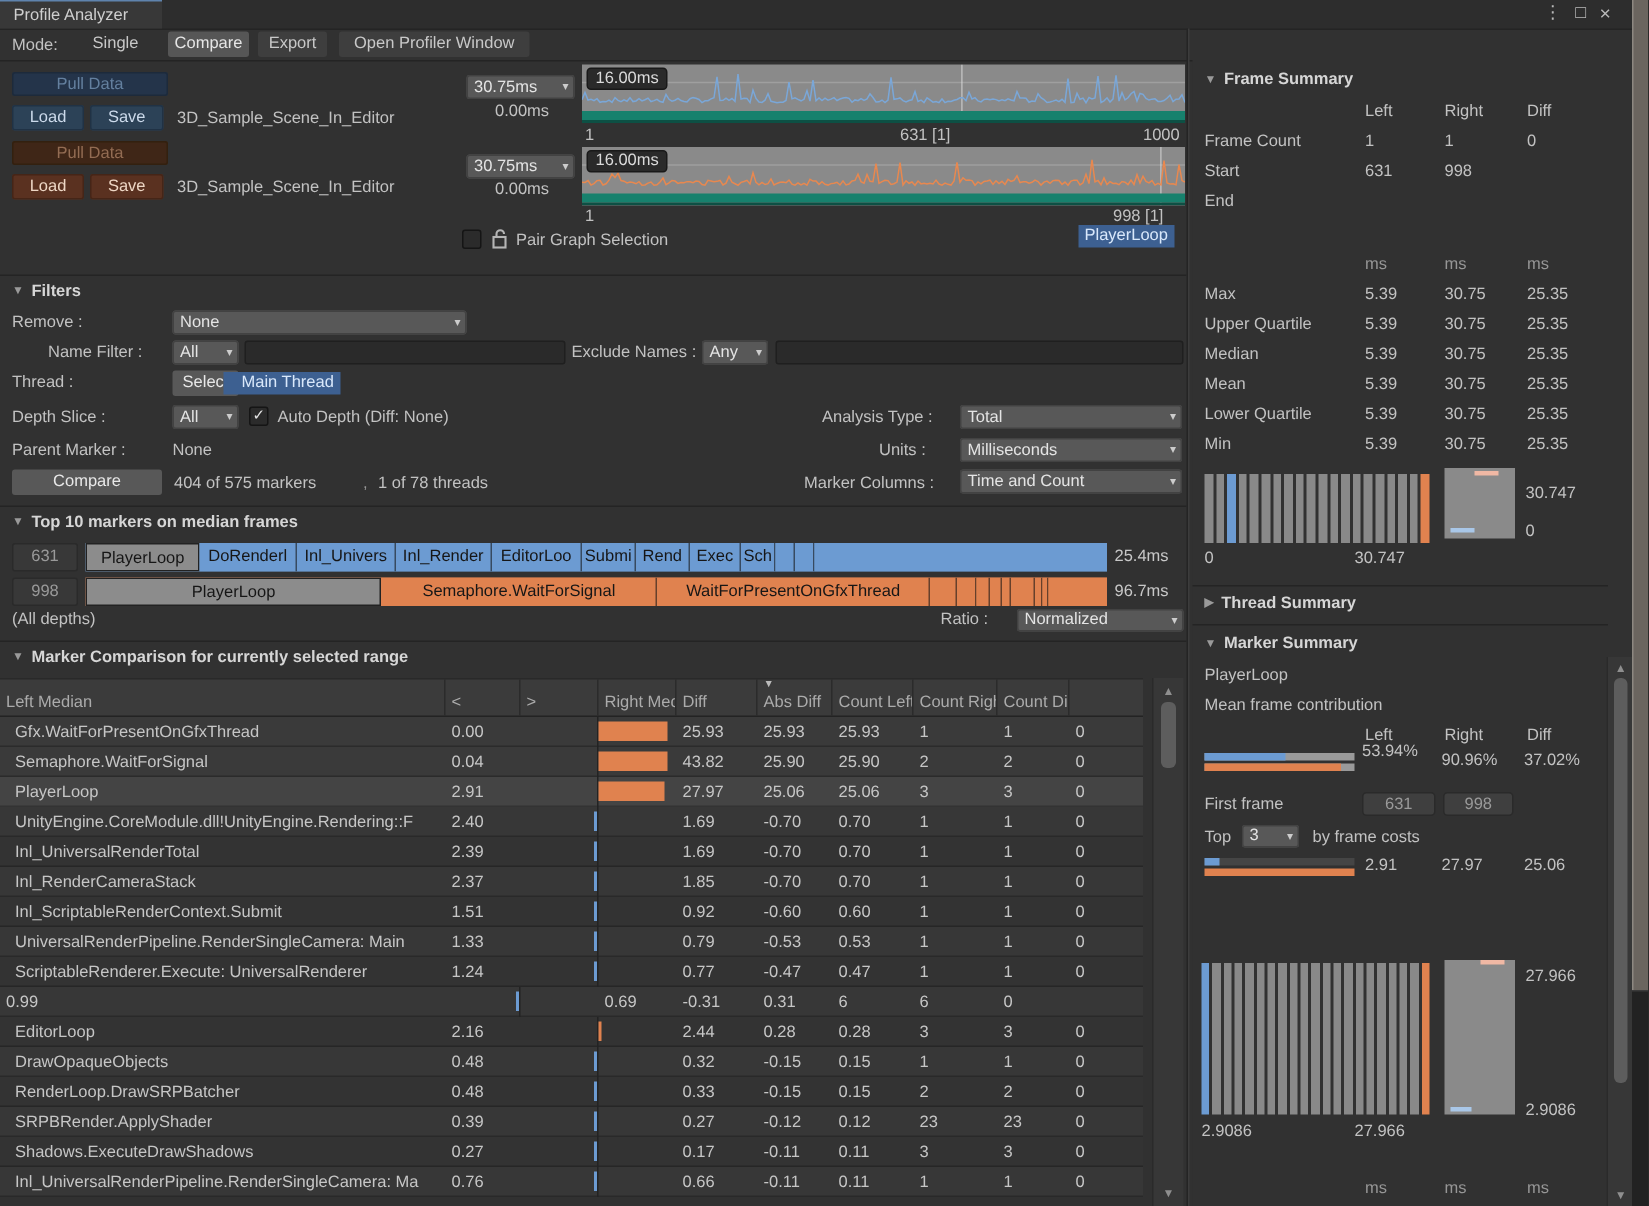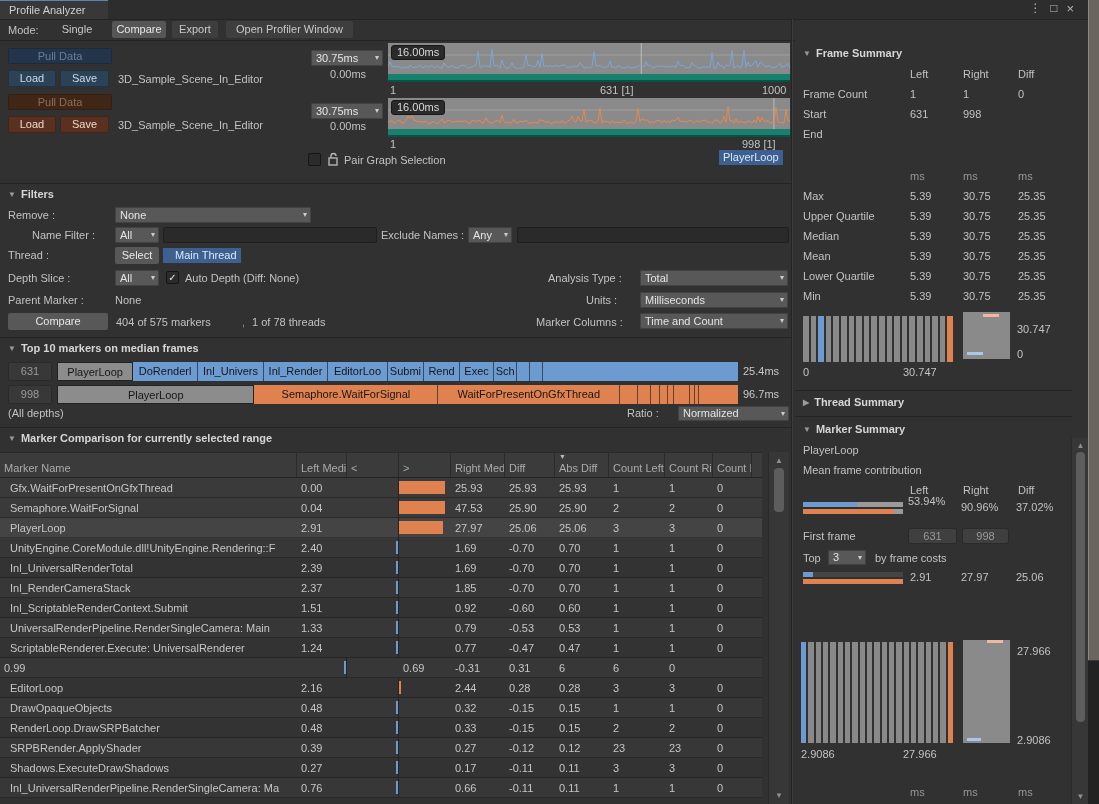--- a/index.html
+++ b/index.html
@@ -168,21 +168,21 @@
 
   <span class="lbl" style="left:8px;top:229px;margin-left:24px;">Name Filter :</span>
   <div class="dd" style="left:115px;top:227px;width:44px;"><span>All</span><span class="arr">▾</span></div>
   <input class="txt" style="left: 163px; top: 227px; width: 214px;" value="">
   <span class="lbl" style="left:381px;top:229px;">Exclude Names :</span>
   <div class="dd" style="left:468px;top:227px;width:44px;"><span>Any</span><span class="arr">▾</span></div>
   <input class="txt" style="left: 517px; top: 227px; width: 272px;" value="">
 
   <span class="lbl" style="left:8px;top:249px;">Thread :</span>
   <div class="btn" style="left:115px;top:247px;width:44px;height:17px;line-height:17px;">Select</div>
-  <span class="chip" style="left:163px;top:248px;padding-left:12px;">Main Thread</span>
+  <span class="chip" style="left:149px;top:248px;padding-left:12px;">Main Thread</span>
 
   <span class="lbl" style="left:8px;top:272px;">Depth Slice :</span>
   <div class="dd" style="left:115px;top:270px;width:44px;"><span>All</span><span class="arr">▾</span></div>
   <span class="cb" style="left:166px;top:271px;">✓</span>
   <span class="lbl" style="left:185px;top:272px;">Auto Depth (Diff: None)</span>
   <span class="lbl" style="left:548px;top:272px;">Analysis Type :</span>
   <div class="dd" style="left:640px;top:270px;width:148px;"><span>Total</span><span class="arr">▾</span></div>
 
   <span class="lbl" style="left:8px;top:294px;">Parent Marker :</span>
   <span class="lbl" style="left:115px;top:294px;">None</span>
@@ -237,21 +237,20 @@
       </div>
     </div>
   <span class="lbl" style="left:8px;top:407px;">(All depths)</span>
   <span class="lbl" style="left:627px;top:407px;">Ratio :</span>
   <div class="dd" style="left:678px;top:406px;width:111px;height:15px;line-height:15px;"><span>Normalized</span><span class="arr">▾</span></div>
 
   <div class="sep" style="top:427px;"></div>
   <span class="lbl bold" style="left:8px;top:432px;"><span class="tri">▼</span><span>Marker Comparison for currently selected range</span></span>
 
   <div id="cmp-head" class="cmp-grid">
-      <div class="hc name"><span>Marker Name</span></div>
       <div class="hc"><span>Left Median</span></div>
       <div class="hc"><span>&lt;</span></div>
       <div class="hc"><span>&gt;</span></div>
       <div class="hc"><span>Right Median</span></div>
       <div class="hc"><span>Diff</span></div>
       <div class="hc"><span style="position: absolute; margin-top: -9px; font-size: 7px; color: rgb(187, 187, 187);">▼</span><span>Abs Diff</span></div>
       <div class="hc"><span>Count Left</span></div>
       <div class="hc"><span>Count Right</span></div>
       <div class="hc"><span>Count Diff</span></div>
     </div>
@@ -270,21 +269,21 @@
         <div class="cc">1</div>
         <div class="cc">0</div>
       </div>
       <div class="cmp-row cmp-grid hi">
         <div class="cc name">Semaphore.WaitForSignal</div>
         <div class="cc ">0.04</div>
         <div class="cbarl"></div>
         <div class="cbarr">
           <div class="vbar" style="left: 0px; width: 45.9468px; background: rgb(224, 130, 79);"></div>
         </div>
-        <div class="cc">47.53</div>
+        <div class="cc">43.82</div>
         <div class="cc">25.90</div>
         <div class="cc">25.90</div>
         <div class="cc">2</div>
         <div class="cc">2</div>
         <div class="cc">0</div>
       </div>
       <div class="cmp-row cmp-grid sel">
         <div class="cc name">PlayerLoop</div>
         <div class="cc ">2.91</div>
         <div class="cbarl"></div>

